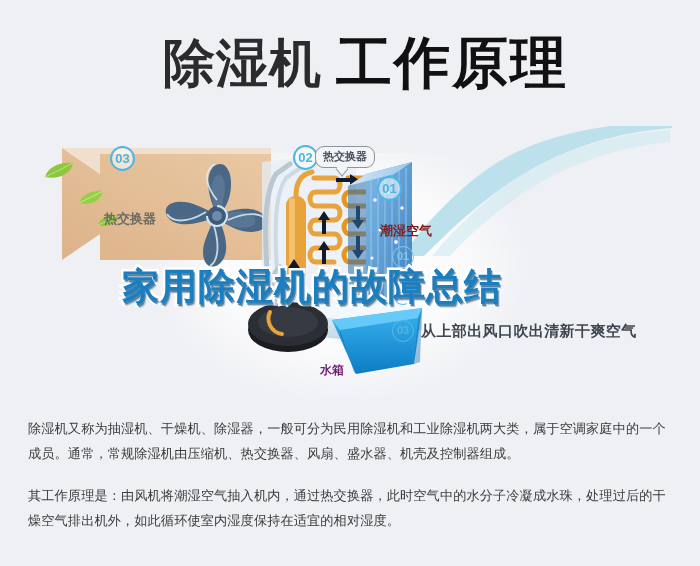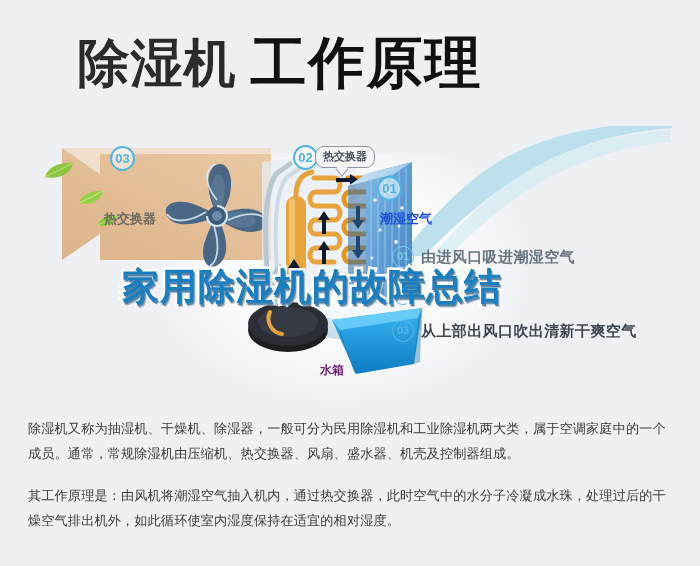--- a/index.html
+++ b/index.html
@@ -21,23 +21,23 @@
     width: 700px;
     height: 566px;
     background: #eff0f4;
     overflow: hidden;
   }
 
   
   .header {
     position: absolute;
     top: 26px;
-    left: 0;
+    left: 8px;
     width: 560px;
-    text-align: center;
+    text-align: right;
     white-space: nowrap;
   }
   .title-a {
     font-family: "Liberation Sans", "DejaVu Sans", sans-serif;
     font-size: 52px;
     font-weight: 700;
     color: #2b2b2e;
     letter-spacing: 1px;
     vertical-align: middle;
   }
@@ -123,21 +123,21 @@
   
   .lbl {
     position: absolute;
     font-size: 13px;
     font-weight: 700;
     color: #5b6575;
     white-space: nowrap;
     font-family: "Liberation Sans", "DejaVu Sans", sans-serif;
   }
   .lbl-dry   { left: 104px; top: 92px;  color: #6d6a63; }
-  .lbl-humid { left: 380px; top: 92px;  color: #1d4ed8; text-align: right; }
+  .lbl-humid { left: 380px; top: 104px;  color: #7f1d1d; text-align: right; }
   .lbl-tank  { left: 320px; top: 228px; color: #701a75; font-size: 12px; margin-top: 16px; }
 
   
   .bubble {
     position: absolute;
     left: 315px; top: 28px;
     padding: 2px 7px 3px;
     background: #f3f5f7;
     border: 1.6px solid #8d949c;
     border-radius: 9px;
@@ -387,21 +387,20 @@
 
     <div class="lbl lbl-dry">热交换器</div>
     <div class="lbl lbl-humid">潮湿空气</div>
     <div class="lbl lbl-tank">水箱</div>
     <div class="bubble">热交换器</div>
   </div>
 
   <div class="steps">
     <div class="step step-1">
       <div class="step-num">01</div>
-      <div class="step-text">由进风口吸进潮湿空气</div>
     </div>
     <div class="step step-2">
       <div class="step-num">02</div>
     </div>
     <div class="step step-3">
       <div class="step-num">03</div>
       <div class="step-text">从上部出风口吹出清新干爽空气</div>
     </div>
   </div>
 

